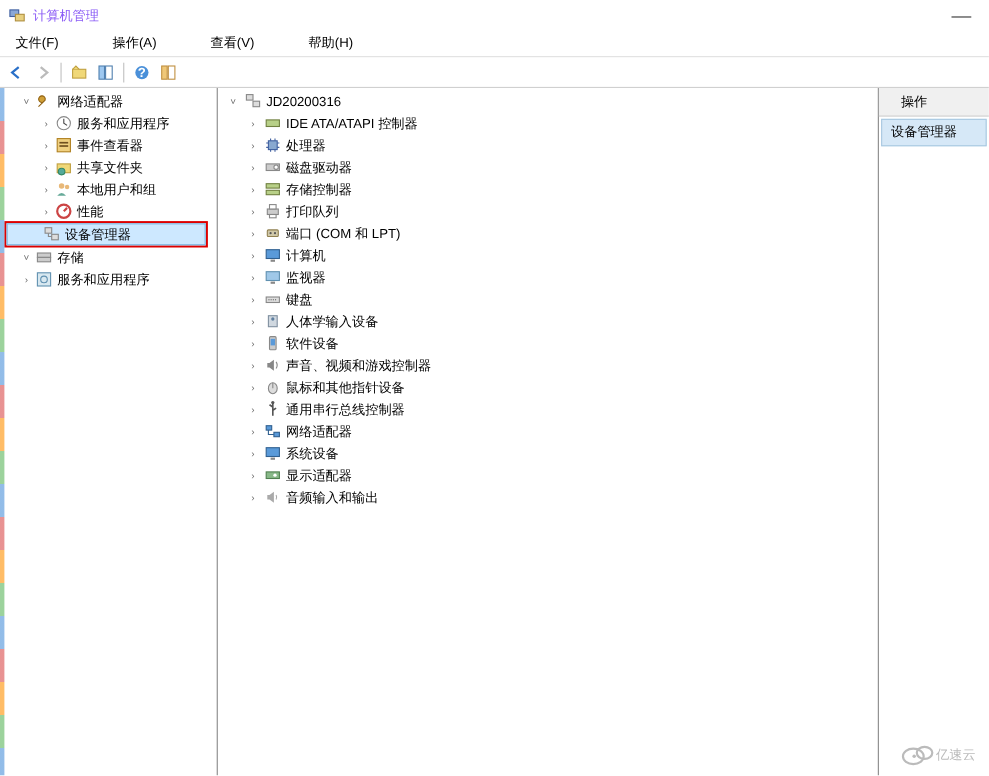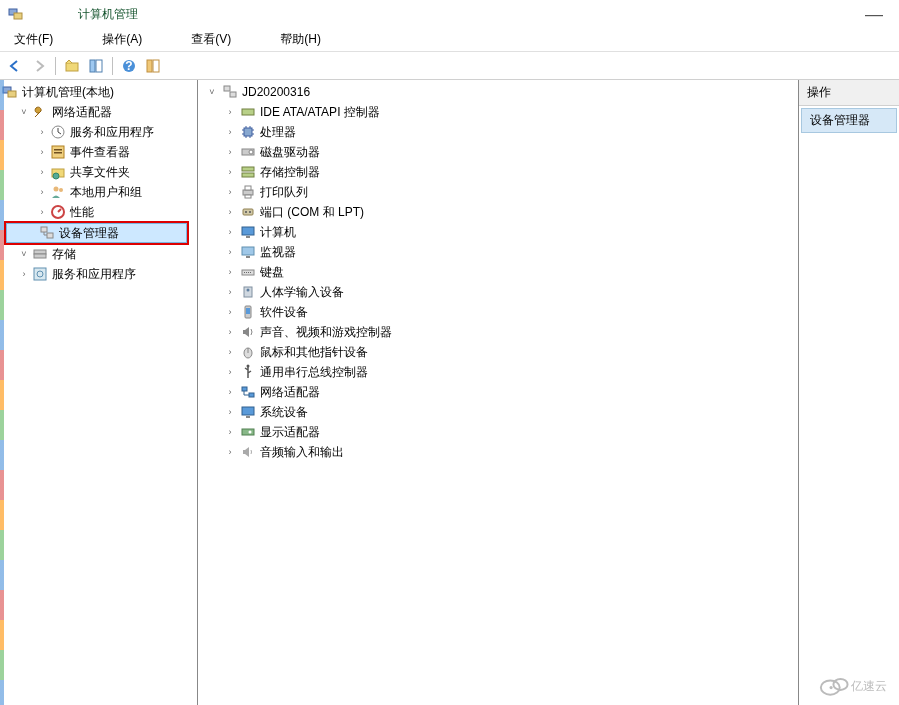--- a/index.html
+++ b/index.html
@@ -1,20 +1,20 @@
 <!DOCTYPE html>
 <html><head>
   <meta charset="utf-8">
   <style>
     * { margin: 0; padding: 0; box-sizing: border-box; font-family: "Microsoft YaHei", "SimSun", sans-serif; font-size: 12px; }
     body { background: #fff; width: 899px; height: 705px; overflow: hidden; position: relative; }
     
     .titlebar { height: 28px; display: flex; align-items: center; padding: 0 8px; background: #fff; }
     .titlebar .icon { width: 16px; height: 16px; margin-right: 6px; }
-    .titlebar .title { color: #14532d; margin-left: 48px; }
+    .titlebar .title { color: #8b5cf6; }
     .titlebar .spacer { flex: 1; }
     .titlebar .min { font-size: 18px; color: #555; padding: 0 8px; }
     
     .menubar { height: 24px; display: flex; align-items: center; padding: 0 4px; border-bottom: 1px solid #e0e0e0; gap: 29px; }
     .menubar .item { padding: 2px 10px; cursor: default; }
     
     .toolbar { height: 28px; display: flex; align-items: center; padding: 2px 4px; border-bottom: 1px solid #d0d0d0; gap: 2px; }
     .toolbar .btn { width: 22px; height: 22px; display: flex; align-items: center; justify-content: center; border: 1px solid transparent; }
     .toolbar .sep { width: 1px; height: 18px; background: #c0c0c0; margin: 0 3px; }
     
@@ -34,21 +34,21 @@
     .red-box { border: 2px solid #d00; margin: -1px 8px -1px 4px; }
     
     .midpane { flex: 1; border-right: 1px solid #888; overflow: auto; padding: 2px 0; }
     .mid-node { display: flex; align-items: center; height: 20px; padding-left: 8px; cursor: default; }
     .mid-node .expand { width: 12px; height: 12px; display: flex; align-items: center; justify-content: center; font-size: 9px; color: #666; margin-right: 4px; }
     .mid-node .icon { width: 16px; height: 16px; margin-right: 4px; display: flex; align-items: center; justify-content: center; }
     .mid-indent-1 { padding-left: 8px; }
     .mid-indent-2 { padding-left: 26px; }
     
     .rightpane { width: 100px; display: flex; flex-direction: column; }
-    .rightpane .header { background: #f0f0f0; border-bottom: 1px solid #d0d0d0; padding: 4px 8px; font-weight: normal; }
+    .rightpane .header { background: #f0f0f0; border-bottom: 1px solid #d0d0d0; padding: 4px 20px; font-weight: normal; }
     .rightpane .section-hdr { background: #d6e8f7; border: 1px solid #a8c8e0; padding: 3px 8px; margin: 2px; }
     .rightpane .action { padding: 6px 16px; cursor: default; }
     
     .leftstripe { position: absolute; left: 0; top: 80px; width: 4px; height: calc(100% - 80px); background: repeating-linear-gradient(180deg, #4a90d9 0 30px, #d94a4a 30px 60px, #ff9000 60px 90px, #5ab55a 90px 120px); opacity: 0.6; }
     
     .watermark { position: absolute; right: 12px; bottom: 8px; font-size: 18px; color: #bbb; display: flex; align-items: center; gap: 0; }
     .watermark .logo { width: 32px; height: 22px; }
     
     svg { display: block; }
   </style>
@@ -111,29 +111,20 @@
         <rect x="8" y="2" width="6" height="12" fill="#fff" stroke="#c09040"></rect>
       </svg>
   </div>
 </div>
 
 <div class="leftstripe"></div>
 
 <div class="main">
 
   <div class="leftpane">
-    <div class="tree-node indent-1">
-      <span class="icon">
-          <svg width="16" height="16" viewBox="0 0 16 16">
-            <rect x="1" y="3" width="8" height="6" fill="#8aa8d8" stroke="#4060a0"></rect>
-            <rect x="6" y="7" width="8" height="6" fill="#e8d080" stroke="#b09040"></rect>
-          </svg>
-        </span>
-      <span class="label">计算机管理(本地)</span>
-    </div>
     <div class="tree-node indent-2">
       <span class="expand">˅</span>
       <span class="icon">
           <svg width="16" height="16" viewBox="0 0 16 16">
             <path d="M3 13 L9 7 A3 3 0 1 0 7 9 Z" fill="#d0a038" stroke="#906010"></path>
           </svg>
         </span>
       <span class="label">网络适配器</span>
     </div>
     <div class="tree-node indent-3">

